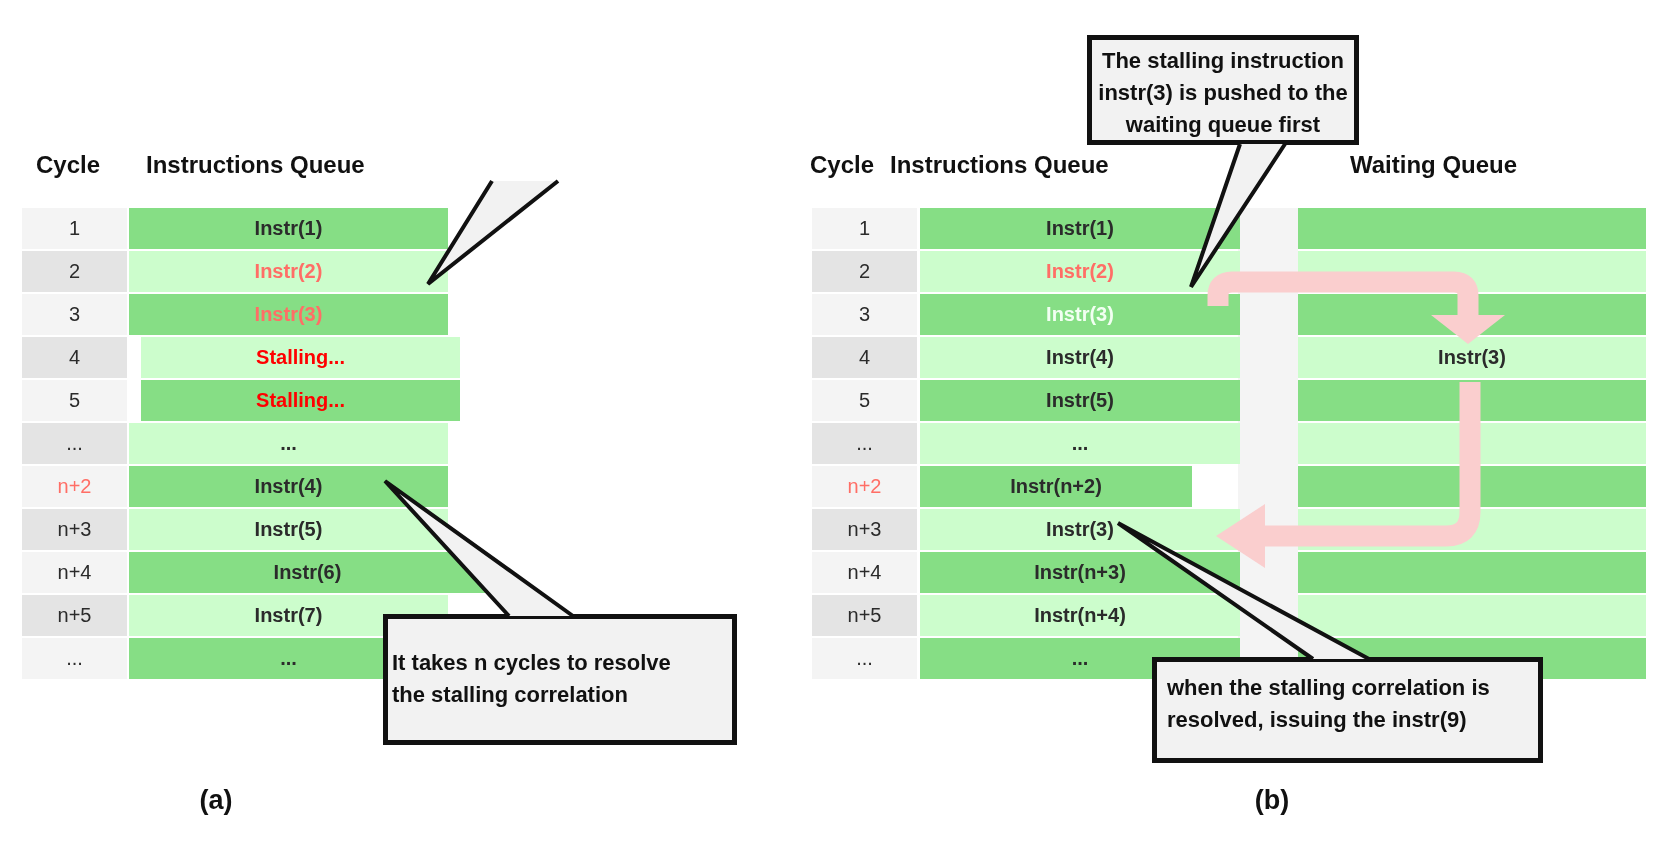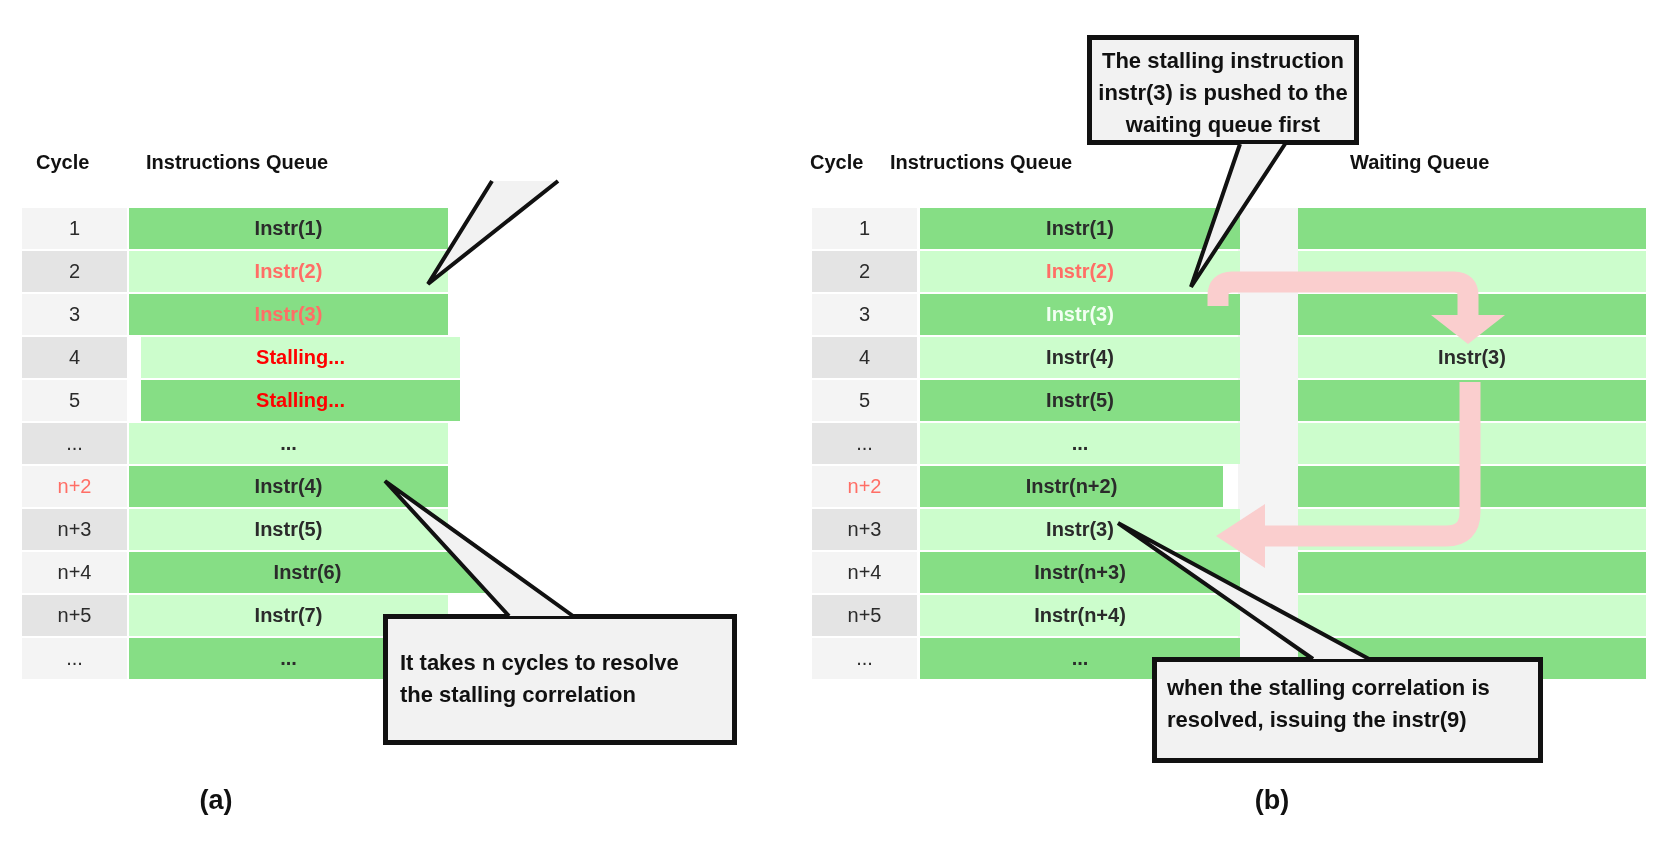--- a/index.html
+++ b/index.html
@@ -1,18 +1,18 @@
 <!DOCTYPE html>
 <html style="--green-dark: #86DE85; --green-light: #CCFDCC; --row-gray-light: #F4F4F4; --row-gray-dark: #E4E4E4; --gap-strip: #F4F4F4; --callout-bg: #F2F2F2; --callout-border: #111111; --pink-arrow: #FACECE; --salmon-text: #FF6E66; --red-text: #FF0000; --white-text: #F2FFF2; --cell-text: #2B2B2B;"><head>
 <meta charset="utf-8">
 <style>
   html,body{margin:0;padding:0;background:#fff;}
   #stage{position:relative;width:1663px;height:841px;background:#fff;overflow:hidden;
          font-family:"Liberation Sans",sans-serif;}
-  .hdr{position:absolute;top:151px;font-size:20px;font-weight:700;color:#111;white-space:nowrap;}
+  .hdr{position:absolute;top:151px;font-size:24px;font-weight:700;color:#111;white-space:nowrap;}
   .cell{position:absolute;display:flex;align-items:center;justify-content:center;
         font-size:20px;white-space:nowrap;}
   .cyc{font-weight:400;color:var(--cell-text);}
   .ins{font-weight:700;color:var(--cell-text);}
   .c-light{background:var(--row-gray-light);}
   .c-dark{background:var(--row-gray-dark);}
   .g-dark{background:var(--green-dark);}
   .g-light{background:var(--green-light);}
   .t-salmon{color:var(--salmon-text);}
   .t-red{color:var(--red-text);margin-left:12px;}
@@ -80,21 +80,21 @@
       <div class="cell c-dark cyc" style="left: 812px; top: 337px; width: 105px; height: 41px;">4</div>
       <div class="cell g-light ins" style="left: 920px; top: 337px; width: 320px; height: 41px;">Instr(4)</div>
       <div class="cell g-light ins" style="left: 1298px; top: 337px; width: 348px; height: 41px;">Instr(3)</div>
       <div class="cell c-light cyc" style="left: 812px; top: 380px; width: 105px; height: 41px;">5</div>
       <div class="cell g-dark ins" style="left: 920px; top: 380px; width: 320px; height: 41px;">Instr(5)</div>
       <div class="cell g-dark ins" style="left: 1298px; top: 380px; width: 348px; height: 41px;"></div>
       <div class="cell c-dark cyc" style="left: 812px; top: 423px; width: 105px; height: 41px;">...</div>
       <div class="cell g-light ins" style="left: 920px; top: 423px; width: 320px; height: 41px;">...</div>
       <div class="cell g-light ins" style="left: 1298px; top: 423px; width: 348px; height: 41px;"></div>
       <div class="cell c-light cyc t-salmon" style="left: 812px; top: 466px; width: 105px; height: 41px;">n+2</div>
-      <div class="cell g-dark ins" style="left: 920px; top: 466px; width: 303px; height: 41px; text-align: right;">Instr(n+2)</div>
+      <div class="cell g-dark ins" style="left: 920px; top: 466px; width: 272px; height: 41px; text-align: right;">Instr(n+2)</div>
       <div class="cell g-dark ins" style="left: 1298px; top: 466px; width: 348px; height: 41px;"></div>
       <div class="cell c-dark cyc" style="left: 812px; top: 509px; width: 105px; height: 41px;">n+3</div>
       <div class="cell g-light ins" style="left: 920px; top: 509px; width: 320px; height: 41px;">Instr(3)</div>
       <div class="cell g-light ins" style="left: 1298px; top: 509px; width: 348px; height: 41px;"></div>
       <div class="cell c-light cyc" style="left: 812px; top: 552px; width: 105px; height: 41px;">n+4</div>
       <div class="cell g-dark ins" style="left: 920px; top: 552px; width: 320px; height: 41px;">Instr(n+3)</div>
       <div class="cell g-dark ins" style="left: 1298px; top: 552px; width: 348px; height: 41px;"></div>
       <div class="cell c-dark cyc" style="left: 812px; top: 595px; width: 105px; height: 41px;">n+5</div>
       <div class="cell g-light ins" style="left: 920px; top: 595px; width: 320px; height: 41px;">Instr(n+4)</div>
       <div class="cell g-light ins" style="left: 1298px; top: 595px; width: 348px; height: 41px;"></div>
@@ -103,21 +103,21 @@
       <div class="cell g-dark ins" style="left: 1298px; top: 638px; width: 348px; height: 41px;"></div>
     </div>
 
   <svg id="arrow-layer" class="overlay" width="1663" height="841" viewBox="0 0 1663 841">
     <path d="M1218,306 L1218,296 Q1218,282 1232,282 L1454,282 Q1468,282 1468,296 L1468,317" style="fill:none;stroke:var(--pink-arrow);stroke-width:21;"></path>
     <polygon points="1431,315 1505,315 1468,344" style="fill:var(--pink-arrow);"></polygon>
     <path d="M1470,382 L1470,512 Q1470,536 1446,536 L1263,536" style="fill:none;stroke:var(--pink-arrow);stroke-width:21;"></path>
     <polygon points="1265,504 1265,568 1216,536" style="fill:var(--pink-arrow);"></polygon>
   </svg>
 
-  <div class="callout" style="left:383px;top:614px;width:354px;height:131px;padding:28px 0 0 12px;">It takes n cycles to resolve
+  <div class="callout" style="left:383px;top:614px;width:354px;height:131px;padding:28px 0 0 4px;">It takes n cycles to resolve
 the stalling correlation</div>
   <div class="callout center" style="left:1087px;top:35px;width:272px;height:110px;padding-top:5px;">The stalling instruction
 instr(3) is pushed to the
 waiting queue first</div>
   <div class="callout" style="left:1152px;top:657px;width:391px;height:106px;padding:10px 0 0 10px;">when the stalling correlation is
 resolved, issuing the instr(9)</div>
 
   <svg id="tail-layer" class="overlay" width="1663" height="841" viewBox="0 0 1663 841">
     <path d="M492,181 L428,284 L558,181" style="fill:var(--callout-bg);stroke:var(--callout-border);stroke-width:4;"></path>
     <path d="M509,616 L385,481 L573,616" style="fill:var(--callout-bg);stroke:var(--callout-border);stroke-width:4;"></path>

